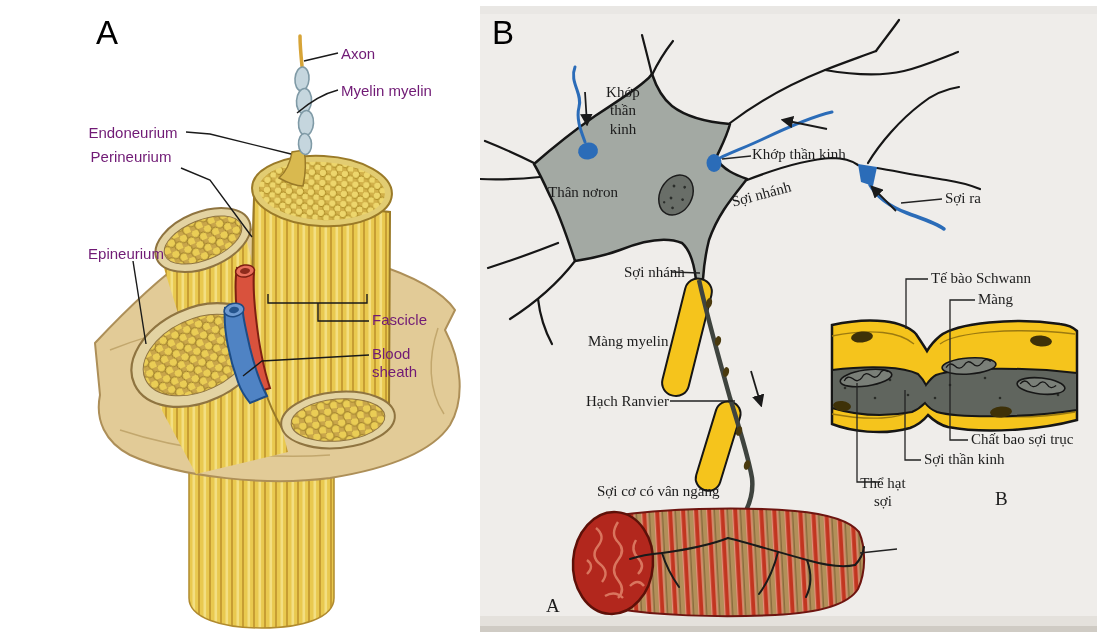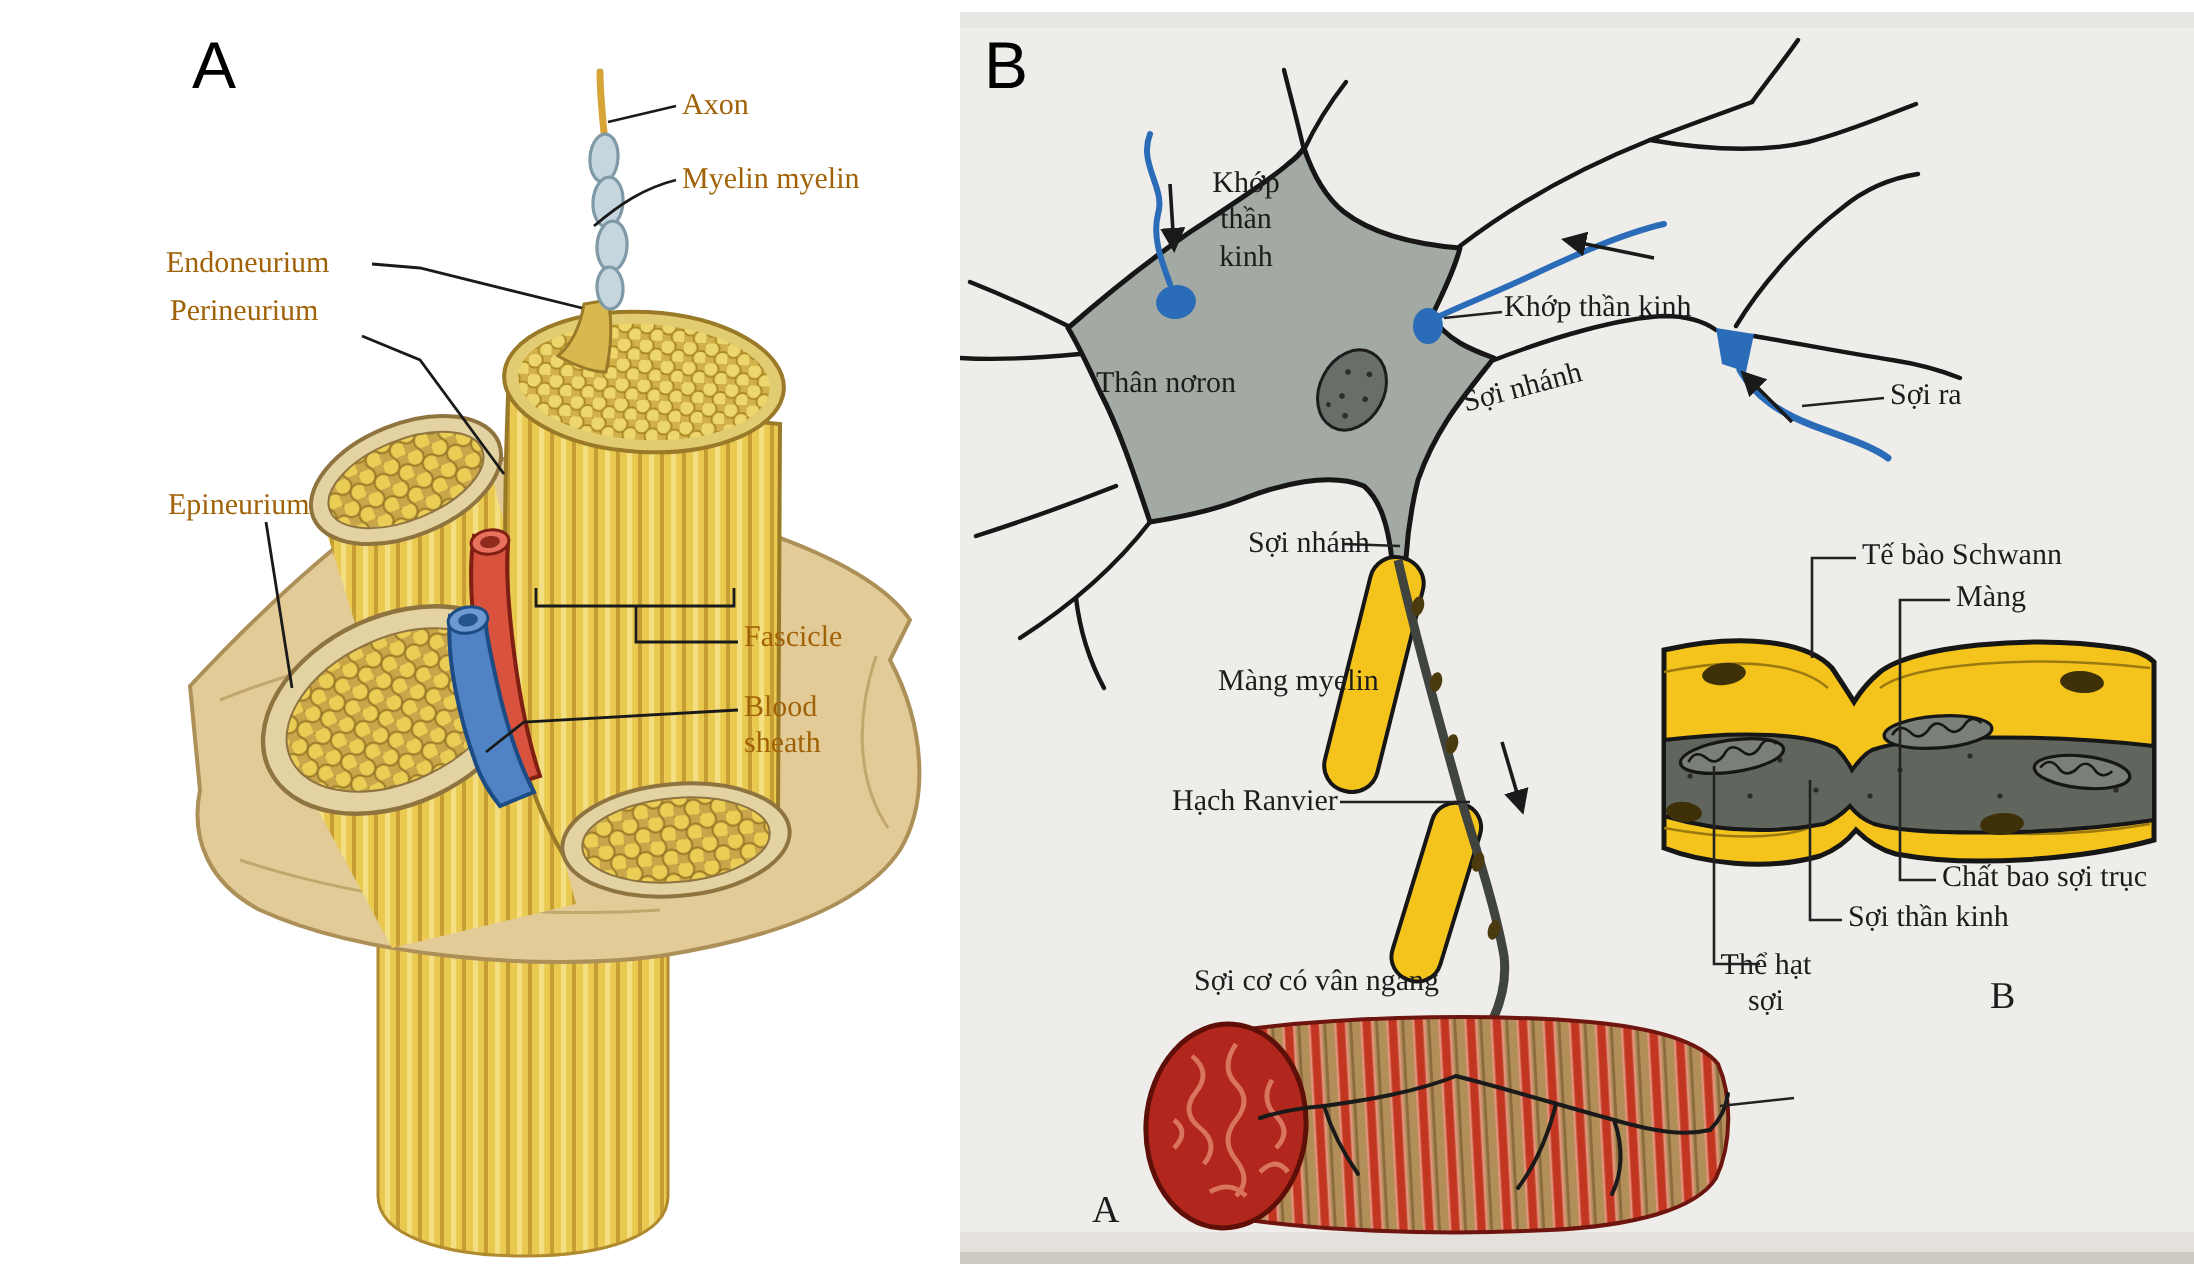--- a/index.html
+++ b/index.html
@@ -1,25 +1,25 @@
 <!DOCTYPE html>
 <html><head>
 <meta charset="utf-8">
 <style>
   html,body{margin:0;padding:0;background:#ffffff;}
   .stage{position:relative;width:1097px;height:639px;background:#ffffff;overflow:hidden;
          font-family:"Liberation Sans",sans-serif;}
   svg{position:absolute;top:0;}
   .lbl{position:absolute;white-space:nowrap;}
-  .pa{font-family:Liberation Serif, serif;font-size:15px;color:#a16207;}
+  .pa{font-family:Liberation Sans, sans-serif;font-size:15px;color:#701a75;}
   .pb{font-family:"Liberation Serif","DejaVu Serif",serif;font-size:15px;color:#1c1c1c;}
   .letter{font-family:"Liberation Sans","DejaVu Sans",sans-serif;font-size:33px;color:#000;}
   .subletter{font-family:"Liberation Serif","DejaVu Serif",serif;font-size:19px;color:#1c1c1c;}
   .wrap{white-space:normal;line-height:1.22;}
-  .right{text-align:left;}
+  .right{text-align:center;}
   .center{text-align:center;}
 </style>
 </head>
 <body>
 
 <div class="stage">
 
   <svg width="480" height="639" viewBox="0 0 480 639" style="left:0">
     <defs>
       <pattern id="pdL" width="13" height="12" patternUnits="userSpaceOnUse">
@@ -303,21 +303,21 @@
   <div class="lbl pa" style="left:372px;top:311px">Fascicle</div>
   <div class="lbl pa wrap" style="left:372px;top:345px;width:64px">Blood sheath</div>
 
   <div class="lbl letter" style="left:492px;top:14px">B</div>
   <div class="lbl pb wrap center" style="left:599px;top:83px;width:48px">Khớp thần kinh</div>
   <div class="lbl pb" style="left:548px;top:184px">Thân nơron</div>
   <div class="lbl pb" style="left:752px;top:146px">Khớp thần kinh</div>
   <div class="lbl pb" style="left:732px;top:194px;transform:rotate(-15deg);transform-origin:0 50%">Sợi nhánh</div>
   <div class="lbl pb" style="left:945px;top:190px">Sợi ra</div>
   <div class="lbl pb" style="left:624px;top:264px">Sợi nhánh</div>
-  <div class="lbl pb" style="left:609px;top:333px">Màng myelin</div>
+  <div class="lbl pb" style="left:588px;top:333px">Màng myelin</div>
   <div class="lbl pb" style="left:586px;top:393px">Hạch Ranvier</div>
   <div class="lbl pb" style="left:597px;top:483px">Sợi cơ có vân ngang</div>
   <div class="lbl pb" style="left:931px;top:270px">Tế bào Schwann</div>
   <div class="lbl pb" style="left:978px;top:291px">Màng</div>
   <div class="lbl pb" style="left:971px;top:431px">Chất bao sợi trục</div>
   <div class="lbl pb" style="left:924px;top:451px">Sợi thần kinh</div>
   <div class="lbl pb wrap center" style="left:854px;top:474px;width:58px">Thể hạt sợi</div>
   <div class="lbl subletter" style="left:546px;top:595px">A</div>
   <div class="lbl subletter" style="left:995px;top:488px">B</div>
 

